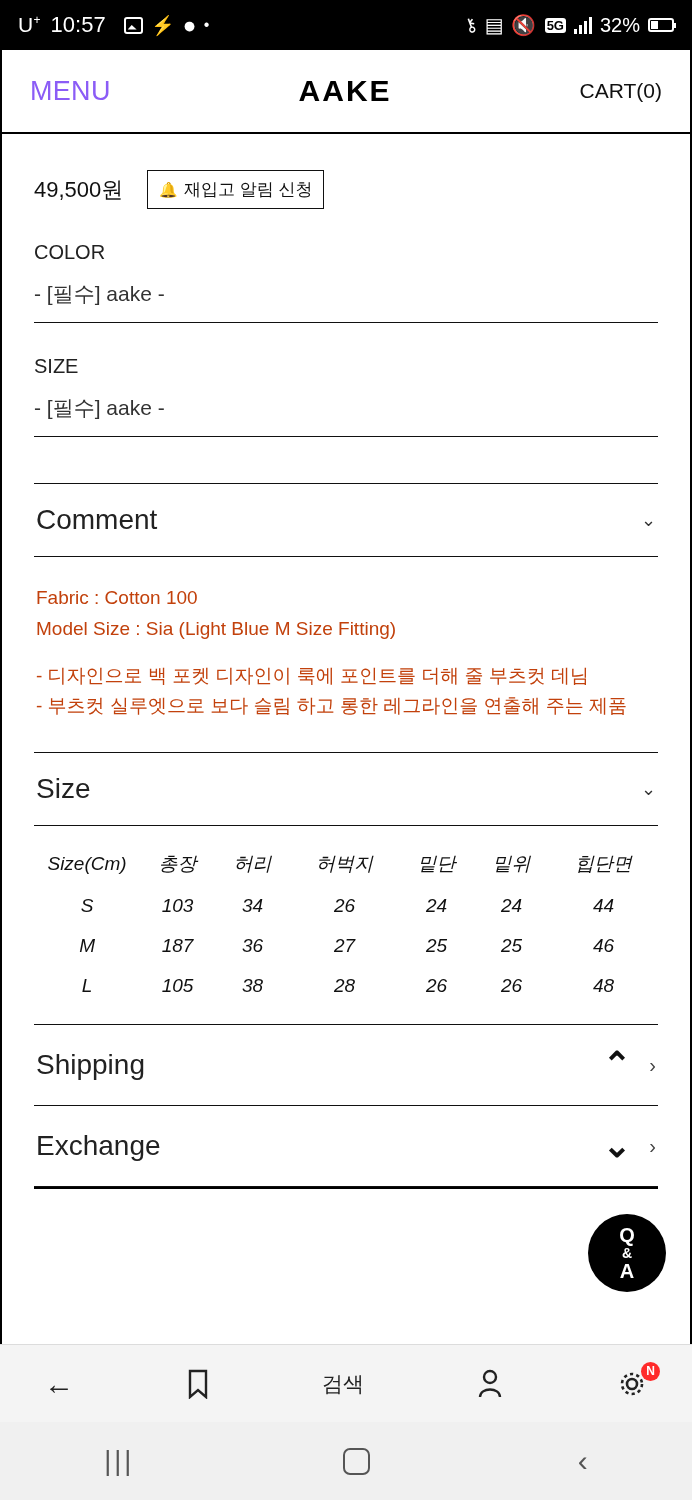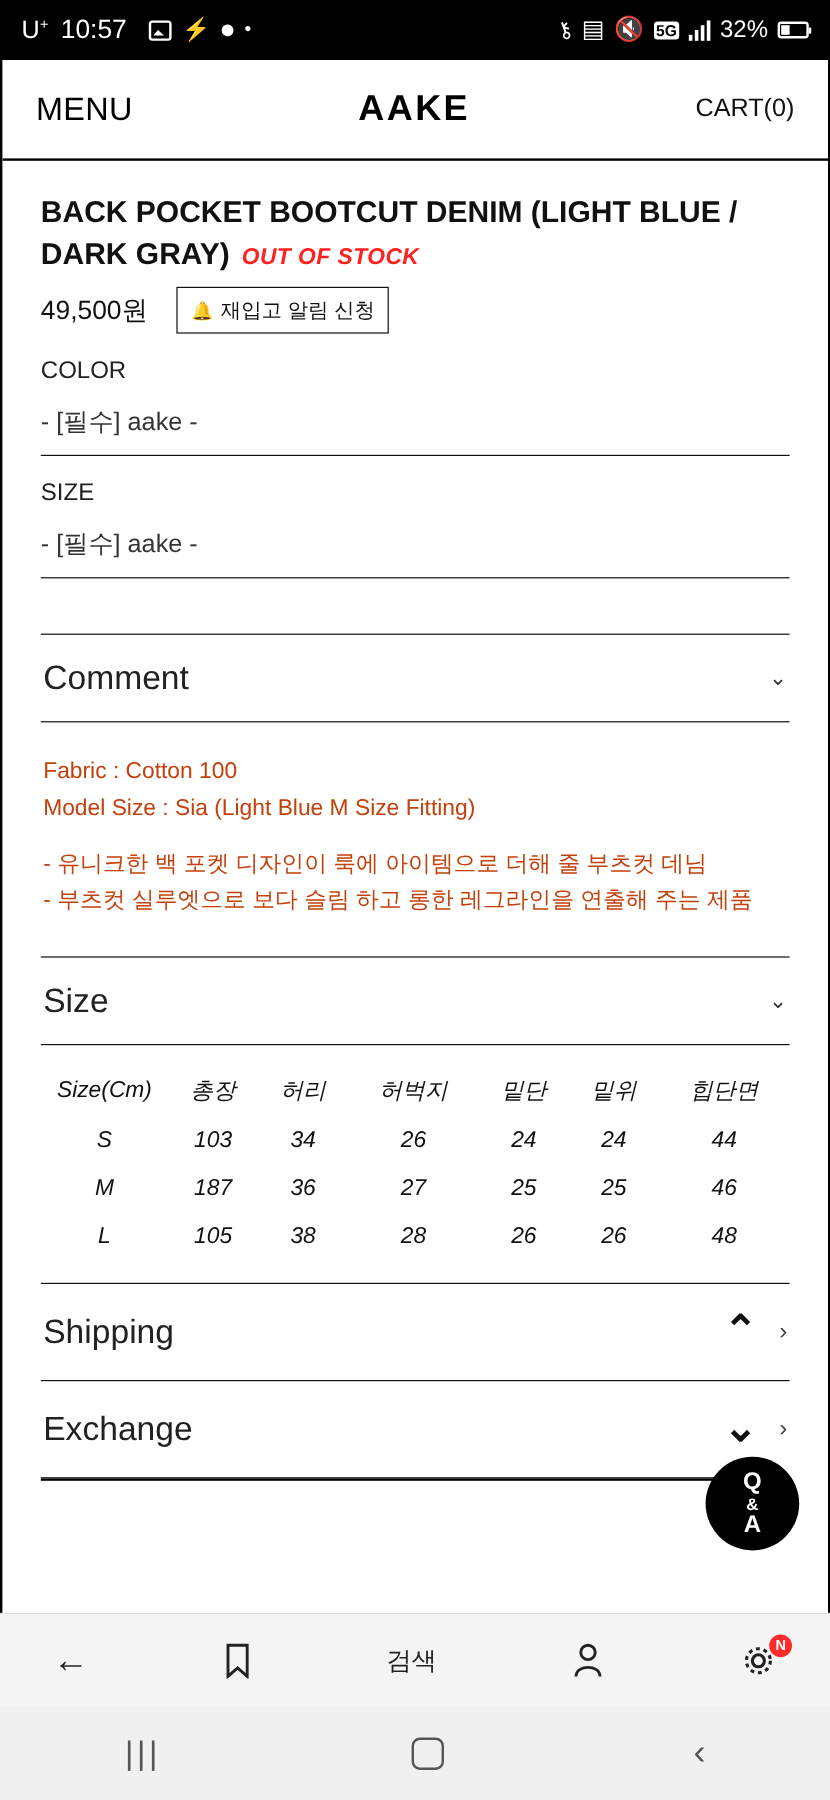--- a/index.html
+++ b/index.html
@@ -87,21 +87,21 @@
 
   
   .site-header {
     height: 84px;
     border-bottom: 2px solid #000;
     display: flex;
     align-items: center;
     padding: 0 28px;
     flex: 0 0 auto;
   }
-  .menu-btn { font-size: 27px; color: #000000; letter-spacing: .3px; }
+  .menu-btn { font-size: 27px; color: #8b5cf6; letter-spacing: .3px; }
   .brand {
     flex: 1 1 auto; text-align: center;
     font-size: 30px; font-weight: bold; letter-spacing: 2px; color: #000;
   }
   .cart-btn { font-size: 21px; color: #111; }
 
   
   .content {
     flex: 1 1 auto;
     padding: 26px 32px 0 32px;
@@ -121,21 +121,21 @@
   }
   .price { font-size: 22px; color: #111; }
   .restock-btn {
     border: 1px solid #111; background: #fff;
     padding: 7px 11px; font-size: 17px; color: #111;
     display: inline-flex; align-items: center; gap: 6px;
     cursor: pointer;
   }
   .bell { font-size: 15px; }
 
-  .opt-label { font-size: 20px; color: #222; margin-top: 20px; }
+  .opt-label { font-size: 20px; color: #222; margin-top: 32px; }
   .opt-select {
     margin-top: 16px;
     border-bottom: 1px solid #111;
     padding-bottom: 14px;
     font-size: 21px; color: #333;
     cursor: pointer;
   }
 
   .hr { border-top: 1px solid #111; margin-top: 46px; }
 
@@ -279,23 +279,20 @@
   <div class="page">
 
     <div class="site-header">
       <div class="menu-btn">MENU</div>
       <div class="brand">AAKE</div>
       <div class="cart-btn">CART(0)</div>
     </div>
 
     <div class="content">
 
-      <div class="prod-title">
-        <span>BACK POCKET BOOTCUT DENIM (LIGHT BLUE / DARK GRAY)</span><span class="oos">OUT OF STOCK</span>
-      </div>
 
       <div class="price-row">
         <div class="price">49,500원</div>
         <div class="restock-btn">
           <span class="bell">🔔</span>
           <span>재입고 알림 신청</span>
         </div>
       </div>
 
       <div class="opt-label">COLOR</div>
@@ -308,21 +305,21 @@
 
       <div class="acc-row">
         <div class="acc-title">Comment</div>
         <div class="chev">⌄</div>
       </div>
 
       <div class="desc">
         <div>Fabric : Cotton 100</div>
         <div>Model Size : Sia (Light Blue M Size Fitting)</div>
         <div class="blank"></div>
-        <div>- 유니크한 백 포켓 디자인이 룩에 아이템으로 더해 줄 부츠컷 데님</div>
+        <div>- 디자인으로 백 포켓 디자인이 룩에 포인트를 더해 줄 부츠컷 데님</div>
         <div>- 부츠컷 실루엣으로 보다 슬림 하고 롱한 레그라인을 연출해 주는 제품</div>
       </div>
 
       <div class="hr" style="margin-top:8px"></div>
 
       <div class="acc-row">
         <div class="acc-title">Size</div>
         <div class="chev">⌄</div>
       </div>
 

